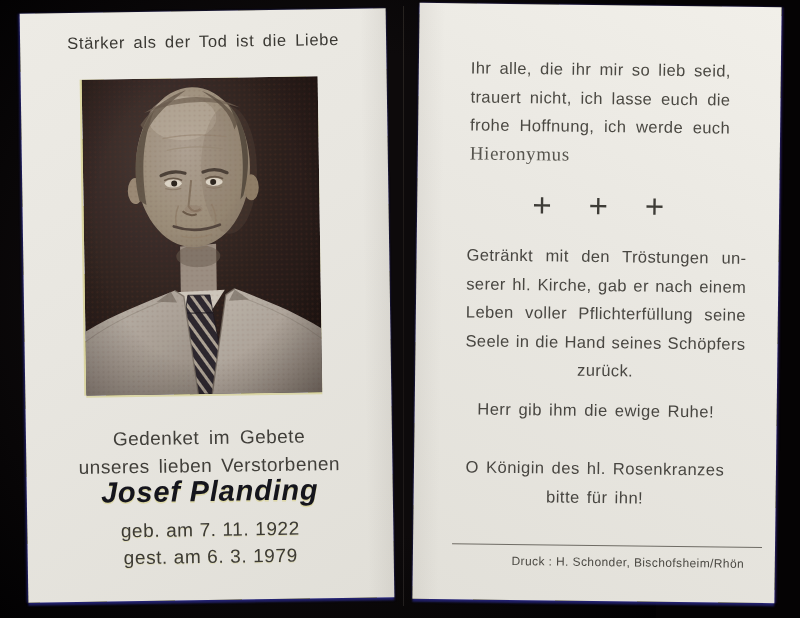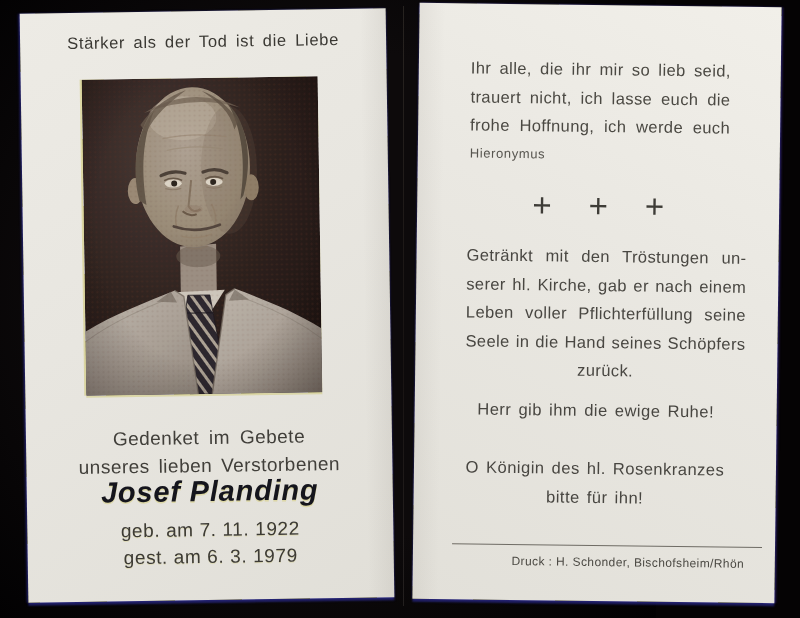--- a/index.html
+++ b/index.html
@@ -84,21 +84,21 @@
   .lp-birth{top:508px;}
   .lp-death{top:535px;}
 
   
   .rp-quote{
     position:absolute;top:50px;left:52px;right:50px;
     font-size:16.5px;line-height:28.5px;letter-spacing:0.4px;color:#4b4943;
   }
   .jline{text-align:justify;text-align-last:justify;}
   .rp-quote-last{display:flex;justify-content:space-between;align-items:baseline;}
-  .rp-attribution{font-size:13px;color:#57554f;letter-spacing:0.6px;}
+  .rp-attribution{font-size:19px;color:#57554f;letter-spacing:0.6px;font-family:Liberation Serif, serif;}
   .rp-crosses{
     position:absolute;top:182px;left:0;width:100%;
     display:flex;justify-content:center;gap:37px;
     font-size:33px;font-weight:400;color:#3e3c37;
   }
   .rp-consolation{
     position:absolute;top:237px;left:50px;right:32px;
     font-size:16.5px;line-height:28.5px;letter-spacing:0.4px;color:#494742;
   }
   .cline-last{text-align:center;}

